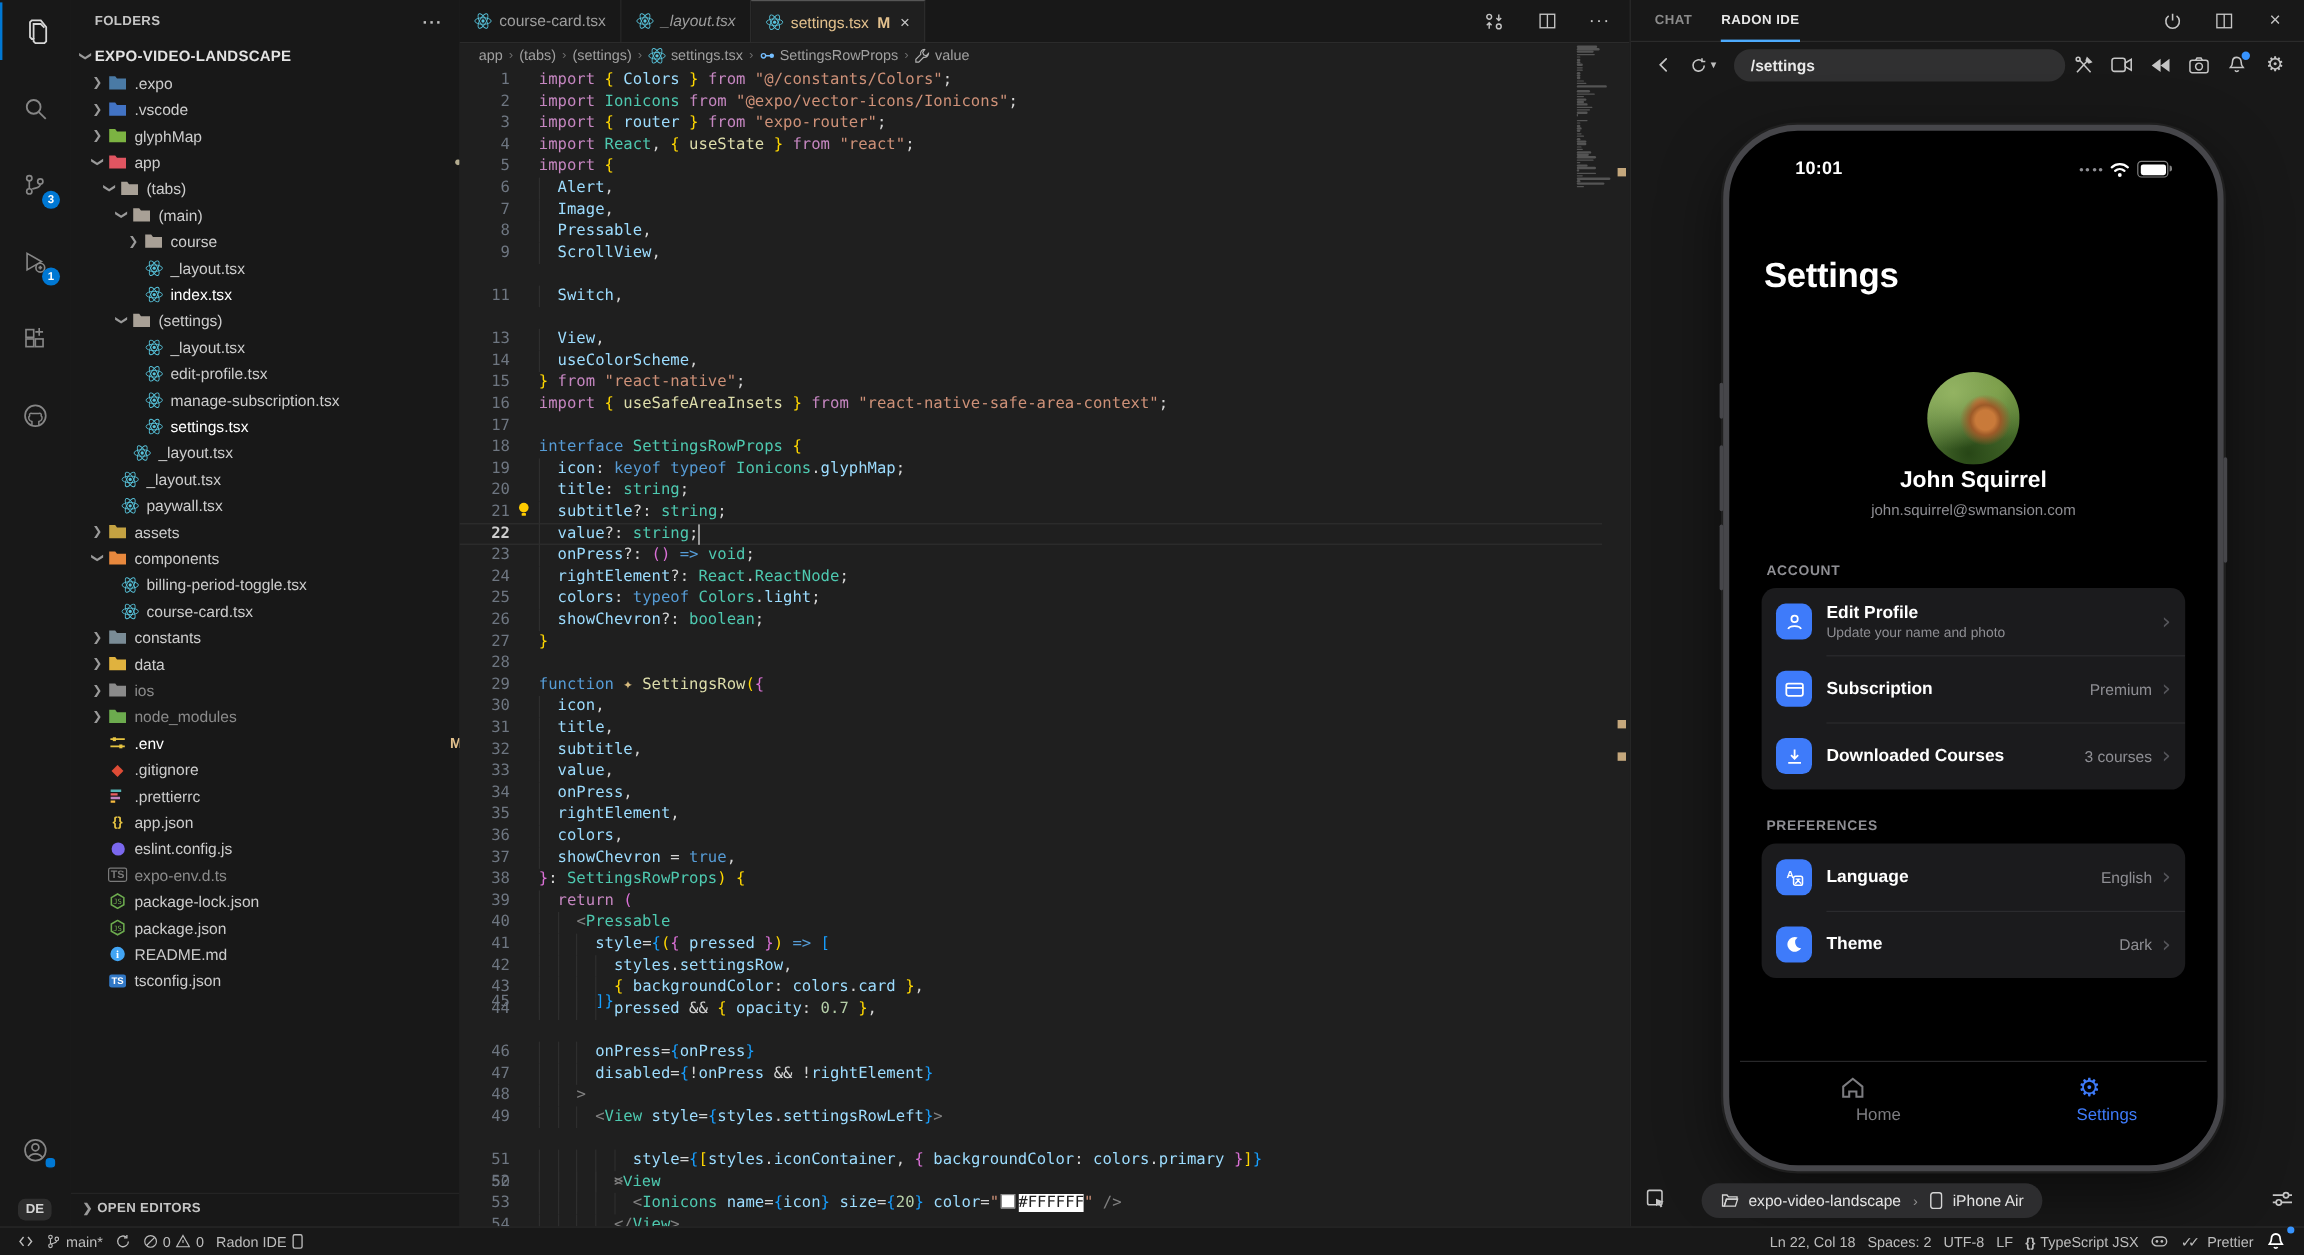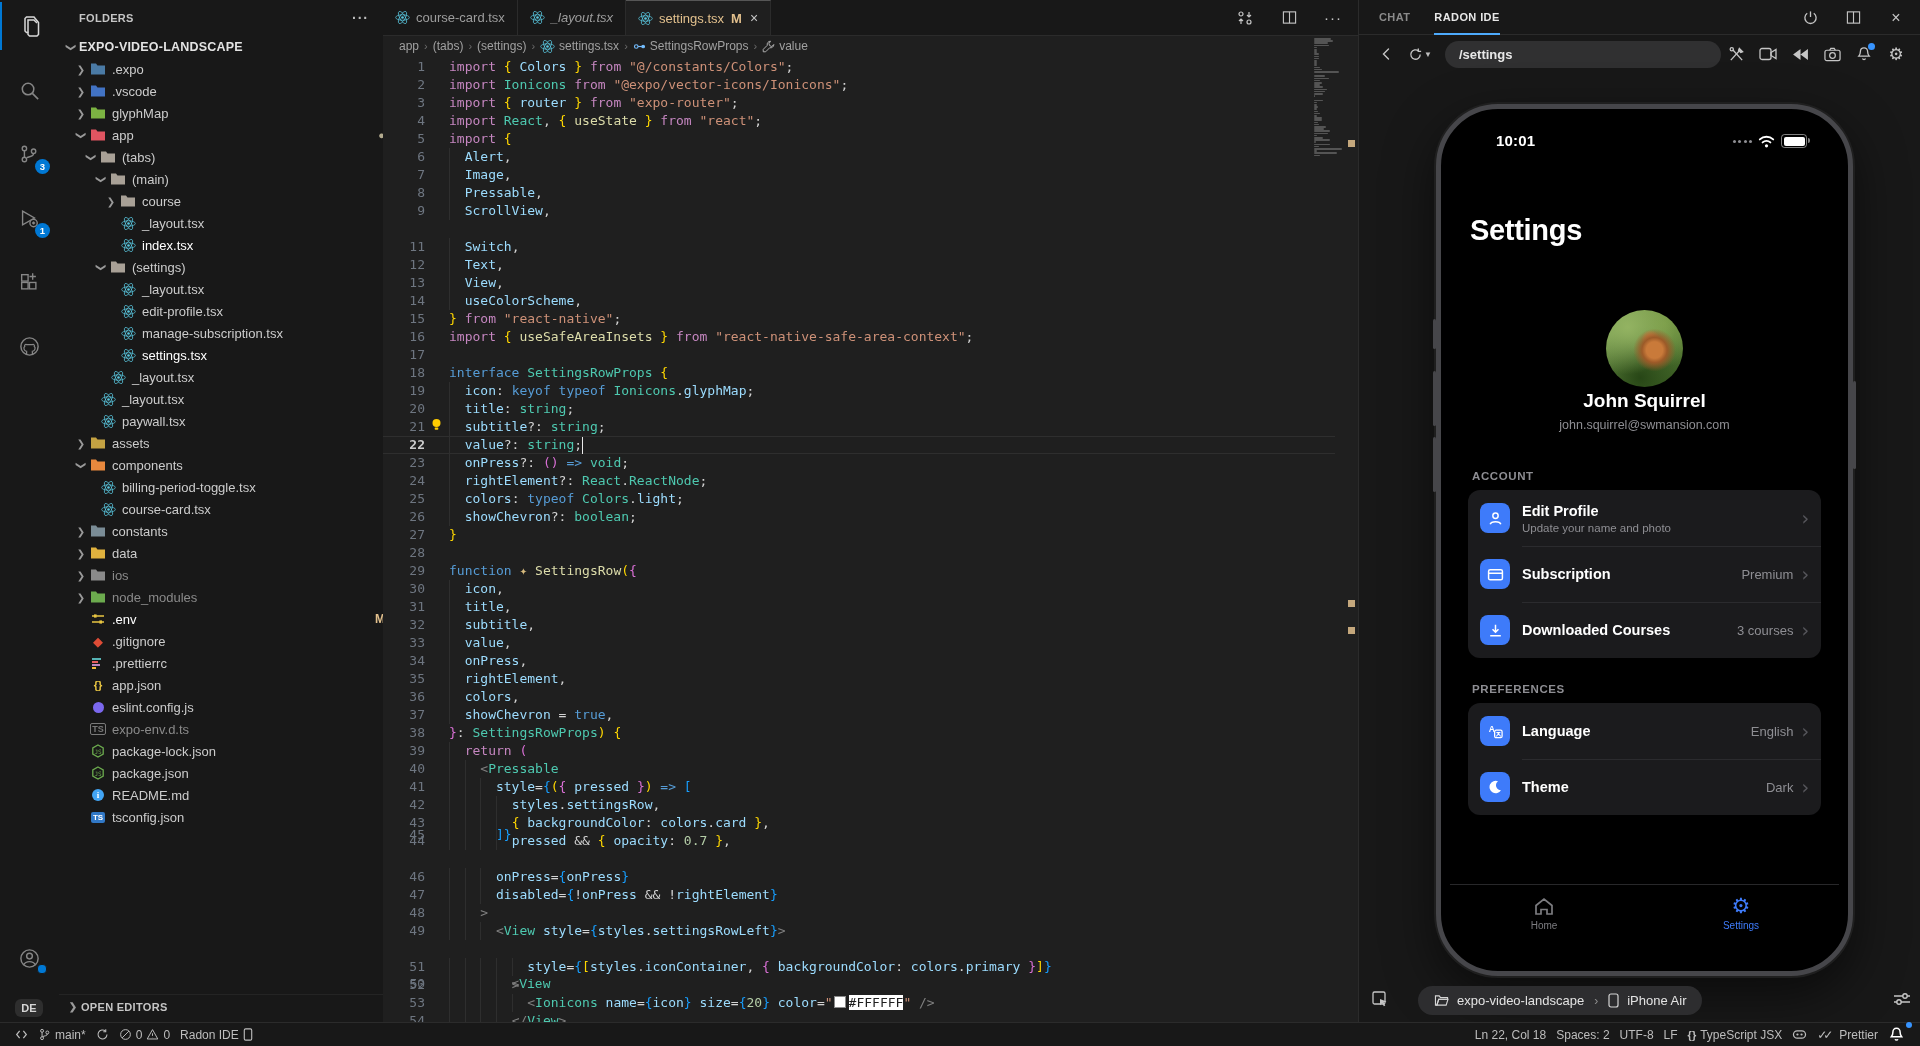--- a/index.html
+++ b/index.html
@@ -114,21 +114,21 @@
   .prow .ric{width:30px;height:30px;border-radius:8px;background:#3e7bfa;display:flex;align-items:center;justify-content:center;flex:none;margin-right:12px;}
   .prow .txt .t1{font-size:14.5px;font-weight:600;color:#fff;line-height:17px;}
   .prow .txt .t2{font-size:11.5px;color:#8e8e93;margin-top:2px;}
   .prow .val{margin-left:auto;font-size:13px;color:#8e8e93;}
   .prow .chev{color:#55555a;font-size:19px;margin-left:8px;font-family:"DejaVu Sans",sans-serif;line-height:1;}
   .prow .chev.noval{margin-left:auto;}
   .toggle{margin-left:auto;width:46px;height:27px;border-radius:14px;background:#3e7bfa;position:relative;flex:none;cursor:pointer;}
   .toggle::after{content:"";position:absolute;right:2px;top:2px;width:23px;height:23px;border-radius:50%;background:#fff;box-shadow:0 1px 2px rgba(0,0,0,.4);}
   #ptabbar{position:absolute;left:0;right:0;top:766px;height:78px;border-top:1px solid #28282a;background:#000;}
   .ptab-item{position:absolute;top:10px;width:80px;text-align:center;color:#7c7c80;cursor:pointer;}
-  .ptab-item .plabel{font-size:10px;margin-top:3px;}
+  .ptab-item .plabel{font-size:14px;margin-top:3px;text-align:right;}
   .ptab-item.active{color:#3e7bfa;}
   .gear-glyph{font-size:21px;line-height:22px;font-family:"DejaVu Sans",sans-serif;}
 
   
   #device-bar{position:absolute;left:0;top:984px;width:562px;height:38px;display:flex;align-items:center;}
   #device-pill{position:absolute;left:59px;top:2px;height:29px;border-radius:15px;background:#2d2d2f;display:flex;align-items:center;padding:0 16px;gap:8px;font-size:13px;color:#e3e3e3;cursor:pointer;}
   #device-pill .dsep{color:#8f8f8f;font-size:12px;margin:0 2px;}
   #inspect-ic{position:absolute;left:12px;top:6px;color:#c5c5c5;cursor:pointer;}
   #sliders-ic{position:absolute;right:10px;top:7px;color:#c5c5c5;cursor:pointer;}
 
@@ -597,21 +597,20 @@
       <div class="code-line" style="top: 58px;"><span class="num">1</span><span class="src"><span class="t-k">import</span><span class="t-p"> </span><span class="t-y">{</span><span class="t-p"> </span><span class="t-v">Colors</span><span class="t-p"> </span><span class="t-y">}</span><span class="t-p"> </span><span class="t-k">from</span><span class="t-p"> </span><span class="t-s">"@/constants/Colors"</span><span class="t-p">;</span></span></div>
       <div class="code-line" style="top: 76px;"><span class="num">2</span><span class="src"><span class="t-k">import</span><span class="t-p"> </span><span class="t-t">Ionicons</span><span class="t-p"> </span><span class="t-k">from</span><span class="t-p"> </span><span class="t-s">"@expo/vector-icons/Ionicons"</span><span class="t-p">;</span></span></div>
       <div class="code-line" style="top: 94px;"><span class="num">3</span><span class="src"><span class="t-k">import</span><span class="t-p"> </span><span class="t-y">{</span><span class="t-p"> </span><span class="t-v">router</span><span class="t-p"> </span><span class="t-y">}</span><span class="t-p"> </span><span class="t-k">from</span><span class="t-p"> </span><span class="t-s">"expo-router"</span><span class="t-p">;</span></span></div>
       <div class="code-line" style="top: 112px;"><span class="num">4</span><span class="src"><span class="t-k">import</span><span class="t-p"> </span><span class="t-t">React</span><span class="t-p">, </span><span class="t-y">{</span><span class="t-p"> </span><span class="t-f">useState</span><span class="t-p"> </span><span class="t-y">}</span><span class="t-p"> </span><span class="t-k">from</span><span class="t-p"> </span><span class="t-s">"react"</span><span class="t-p">;</span></span></div>
       <div class="code-line" style="top: 130px;"><span class="num">5</span><span class="src"><span class="t-k">import</span><span class="t-p"> </span><span class="t-y">{</span></span></div>
       <div class="code-line" style="top: 148px;"><span class="num">6</span><span class="guide" style="left: 66px;"></span><span class="src"><span class="t-p">  </span><span class="t-v">Alert</span><span class="t-p">,</span></span></div>
       <div class="code-line" style="top: 166px;"><span class="num">7</span><span class="guide" style="left: 66px;"></span><span class="src"><span class="t-p">  </span><span class="t-v">Image</span><span class="t-p">,</span></span></div>
       <div class="code-line" style="top: 184px;"><span class="num">8</span><span class="guide" style="left: 66px;"></span><span class="src"><span class="t-p">  </span><span class="t-v">Pressable</span><span class="t-p">,</span></span></div>
       <div class="code-line" style="top: 202px;"><span class="num">9</span><span class="guide" style="left: 66px;"></span><span class="src"><span class="t-p">  </span><span class="t-v">ScrollView</span><span class="t-p">,</span></span></div>
       <div class="code-line" style="top: 238px;"><span class="num">11</span><span class="guide" style="left: 66px;"></span><span class="src"><span class="t-p">  </span><span class="t-v">Switch</span><span class="t-p">,</span></span></div>
-      <div class="code-line" style="top: 256px;"><span class="num">12</span><span class="guide" style="left: 66px;"></span><span class="src"><span class="t-p">  </span><span class="t-v">Text</span><span class="t-p">,</span></span></div>
       <div class="code-line" style="top: 274px;"><span class="num">13</span><span class="guide" style="left: 66px;"></span><span class="src"><span class="t-p">  </span><span class="t-v">View</span><span class="t-p">,</span></span></div>
       <div class="code-line" style="top: 292px;"><span class="num">14</span><span class="guide" style="left: 66px;"></span><span class="src"><span class="t-p">  </span><span class="t-v">useColorScheme</span><span class="t-p">,</span></span></div>
       <div class="code-line" style="top: 310px;"><span class="num">15</span><span class="src"><span class="t-y">}</span><span class="t-p"> </span><span class="t-k">from</span><span class="t-p"> </span><span class="t-s">"react-native"</span><span class="t-p">;</span></span></div>
       <div class="code-line" style="top: 328px;"><span class="num">16</span><span class="src"><span class="t-k">import</span><span class="t-p"> </span><span class="t-y">{</span><span class="t-p"> </span><span class="t-f">useSafeAreaInsets</span><span class="t-p"> </span><span class="t-y">}</span><span class="t-p"> </span><span class="t-k">from</span><span class="t-p"> </span><span class="t-s">"react-native-safe-area-context"</span><span class="t-p">;</span></span></div>
       <div class="code-line" style="top: 346px;"><span class="num">17</span><span class="src"></span></div>
       <div class="code-line" style="top: 364px;"><span class="num">18</span><span class="src"><span class="t-b">interface</span><span class="t-p"> </span><span class="t-t">SettingsRowProps</span><span class="t-p"> </span><span class="t-y">{</span></span></div>
       <div class="code-line" style="top: 382px;"><span class="num">19</span><span class="guide" style="left: 66px;"></span><span class="src"><span class="t-p">  </span><span class="t-v">icon</span><span class="t-p">: </span><span class="t-b">keyof</span><span class="t-p"> </span><span class="t-b">typeof</span><span class="t-p"> </span><span class="t-t">Ionicons</span><span class="t-p">.</span><span class="t-v">glyphMap</span><span class="t-p">;</span></span></div>
       <div class="code-line" style="top: 400px;"><span class="num">20</span><span class="guide" style="left: 66px;"></span><span class="src"><span class="t-p">  </span><span class="t-v">title</span><span class="t-p">: </span><span class="t-t">string</span><span class="t-p">;</span></span></div>
       <div class="code-line" style="top: 418px;"><span class="num">21</span><span class="guide" style="left: 66px;"></span><span class="src"><span class="t-p">  </span><span class="t-v">subtitle</span><span class="t-p">?: </span><span class="t-t">string</span><span class="t-p">;</span></span><span class="bulb"><svg width="11" height="14" viewBox="0 0 10 14">
             <circle cx="5" cy="5" r="4" fill="#ffcc00"></circle>

